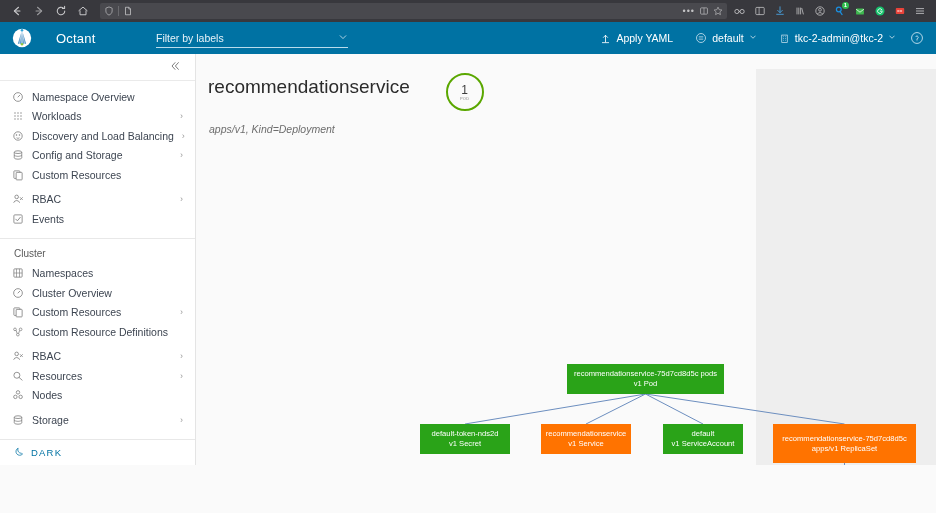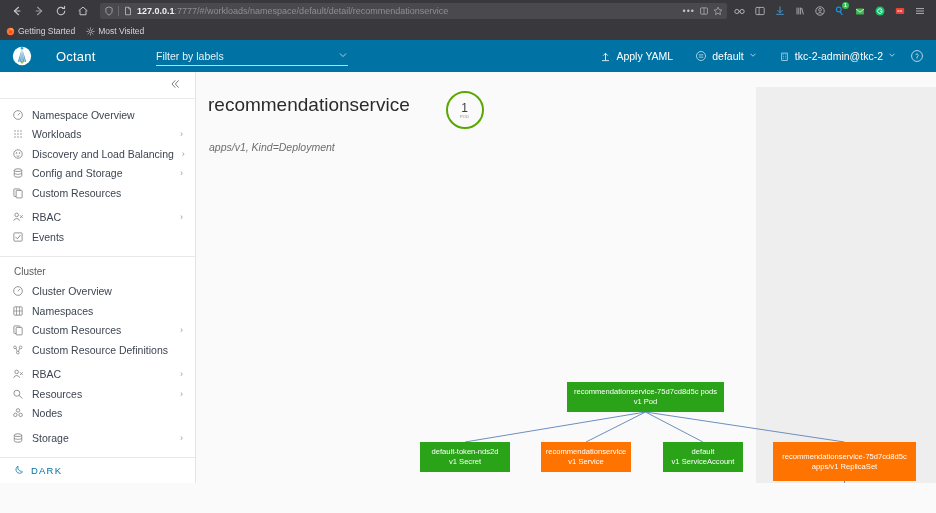--- a/index.html
+++ b/index.html
@@ -173,21 +173,20 @@
             <path d="M8 1.5 L13 3.4 V8 C13 11.2 10.8 13.4 8 14.5 C5.2 13.4 3 11.2 3 8 V3.4 Z" stroke="#c2c2c4" stroke-width="1.1" fill="none"></path>
           </svg>
       </span>
       <span class="url-sep"></span>
       <span class="urlbar-icon">
         <svg width="10" height="10" viewBox="0 0 16 16">
             <path d="M4 2 H9.5 L12 4.6 V14 H4 Z" stroke="#d6d6d8" stroke-width="1.1" fill="none" stroke-linejoin="round"></path>
             <path d="M9.3 2.2 V4.8 H12" stroke="#d6d6d8" stroke-width="1" fill="none"></path>
           </svg>
       </span>
-      <span class="url-text"><b>127.0.0.1</b><span>:7777/#/workloads/namespace/default/detail/recommendationservice</span></span>
       <span class="urlbar-right">
         <span class="urlbar-icon" style="font-size:9px;color:#c2c2c4;letter-spacing:1px;">•••</span>
         <span class="urlbar-icon">
           <svg width="10" height="10" viewBox="0 0 16 16">
               <rect x="2.5" y="3" width="11" height="10" rx="1.4" stroke="#c2c2c4" stroke-width="1.1" fill="none"></rect>
               <path d="M8 3 V13" stroke="#c2c2c4" stroke-width="1"></path>
             </svg>
         </span>
         <span class="urlbar-icon">
           <svg width="10" height="10" viewBox="0 0 16 16">
@@ -258,41 +257,20 @@
           </svg>
       </span>
       <span class="ext-ico">
         <svg width="12" height="12" viewBox="0 0 20 20">
             <path d="M4 6 H16 M4 10 H16 M4 14 H16" stroke="#c6c6c8" stroke-width="1.4" stroke-linecap="round"></path>
           </svg>
       </span>
     </div>
   </div>
 
-  <div class="bookmark-bar">
-    <div class="bm-item">
-      <span class="bm-ico">
-        <svg width="9" height="9" viewBox="0 0 16 16">
-            <circle cx="8" cy="8" r="6.5" fill="#ff7139"></circle>
-            <path d="M8 2.2 A5.8 5.8 0 0 1 13.6 8 A4 4 0 0 0 8 4.5 Z" fill="#ffd93d"></path>
-            <circle cx="8" cy="9" r="2.6" fill="#ff4f00"></circle>
-          </svg>
-      </span>
-      <span>Getting Started</span>
-    </div>
-    <div class="bm-item">
-      <span class="bm-ico">
-        <svg width="9" height="9" viewBox="0 0 16 16">
-            <circle cx="8" cy="8" r="2.4" stroke="#d6d6d8" stroke-width="1.2" fill="none"></circle>
-            <path d="M8 1.5 V3.6 M8 12.4 V14.5 M1.5 8 H3.6 M12.4 8 H14.5 M3.4 3.4 L4.9 4.9 M11.1 11.1 L12.6 12.6 M12.6 3.4 L11.1 4.9 M4.9 11.1 L3.4 12.6" stroke="#d6d6d8" stroke-width="1.1" stroke-linecap="round"></path>
-          </svg>
-      </span>
-      <span>Most Visited</span>
-    </div>
-  </div>
 </div>
 
 <div class="octant-header">
   <div class="brand">
     <span class="brand-logo">
       <svg width="20" height="20" viewBox="0 0 24 24">
           <circle cx="12" cy="12" r="11" fill="#ffffff"></circle>
           <path d="M12 2.4 L17 19 H7 Z" fill="#4a90c4"></path>
           <path d="M12 2.4 L12 19" stroke="#ffffff" stroke-width="1"></path>
           <path d="M12 2.4 L9 19 M12 2.4 L15 19" stroke="#ffffff" stroke-width=".7" fill="none"></path>
@@ -468,35 +446,35 @@
         </span>
         <span class="nav-label">Events</span>
       </div>
 
       <div class="sb-divider"></div>
       <div class="sb-section">Cluster</div>
 
       <div class="nav-item">
         <span class="nav-ico">
           <svg width="12" height="12" viewBox="0 0 16 16">
+              <rect x="2.5" y="2.5" width="11" height="11" rx="1" stroke="#808080" stroke-width="1.1" fill="none"></rect>
+              <path d="M6 2.5 V13.5 M10 2.5 V13.5 M2.5 8 H13.5" stroke="#808080" stroke-width=".9"></path>
+            </svg>
+        </span>
+        <span class="nav-label">Namespaces</span>
+      </div>
+
+      <div class="nav-item">
+        <span class="nav-ico">
+          <svg width="12" height="12" viewBox="0 0 16 16">
               <circle cx="8" cy="8" r="5.8" stroke="#808080" stroke-width="1.1" fill="none"></circle>
               <path d="M8 8 L10.4 5.6" stroke="#808080" stroke-width="1.1" stroke-linecap="round"></path>
             </svg>
         </span>
         <span class="nav-label">Cluster Overview</span>
-      </div>
-
-      <div class="nav-item">
-        <span class="nav-ico">
-          <svg width="12" height="12" viewBox="0 0 16 16">
-              <rect x="2.5" y="2.5" width="11" height="11" rx="1" stroke="#808080" stroke-width="1.1" fill="none"></rect>
-              <path d="M6 2.5 V13.5 M10 2.5 V13.5 M2.5 8 H13.5" stroke="#808080" stroke-width=".9"></path>
-            </svg>
-        </span>
-        <span class="nav-label">Namespaces</span>
       </div>
 
       <div class="nav-item">
         <span class="nav-ico">
           <svg width="12" height="12" viewBox="0 0 16 16">
               <rect x="2.5" y="2.5" width="8" height="10" rx=".8" stroke="#808080" stroke-width="1.1" fill="none"></rect>
               <rect x="5.5" y="4.5" width="8" height="10" rx=".8" stroke="#808080" stroke-width="1.1" fill="#fff"></rect>
             </svg>
         </span>
         <span class="nav-label">Custom Resources</span>

